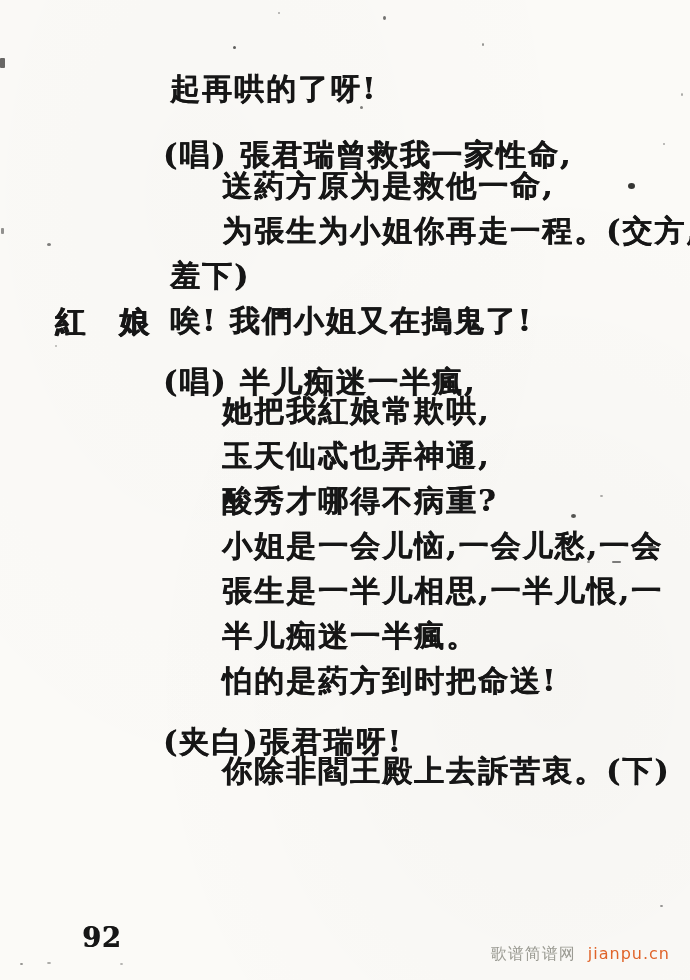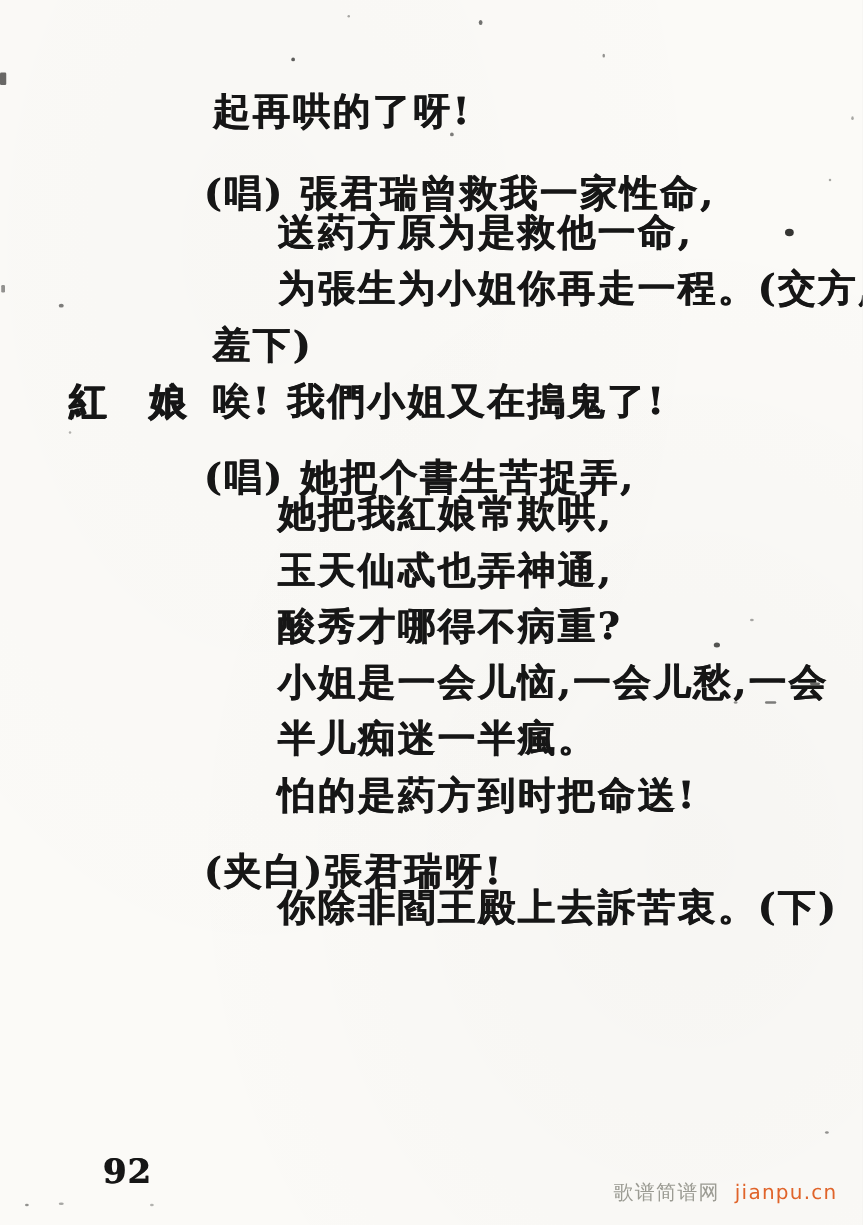--- a/index.html
+++ b/index.html
@@ -101,40 +101,43 @@
     <div class="line dialog">
       <span class="text">羞下)</span>
     </div>
 
     <div class="line dialog">
       <span class="speaker">紅　娘</span>
       <span class="text">唉! 我們小姐又在搗鬼了!</span>
     </div>
 
     <div class="line tag">
-      <span class="text">(唱) 她把个書生苦捉弄,</span>
+      <span class="text">(唱) 半儿痴迷一半瘋,</span>
     </div>
 
     <div class="line verse">
       <span class="text">她把我紅娘常欺哄,</span>
     </div>
 
     <div class="line verse">
       <span class="text">玉天仙忒也弄神通,</span>
     </div>
 
     <div class="line verse">
       <span class="text">酸秀才哪得不病重?</span>
     </div>
 
     <div class="line verse">
       <span class="text">小姐是一会儿恼,一会儿愁,一会</span>
     </div>
 
 
+    <div class="line verse">
+      <span class="text">張生是一半儿相思,一半儿恨,一</span>
+    </div>
 
     <div class="line verse">
       <span class="text">半儿痴迷一半瘋。</span>
     </div>
 
     <div class="line verse">
       <span class="text">怕的是葯方到时把命送!</span>
     </div>
 
     <div class="line tag">

